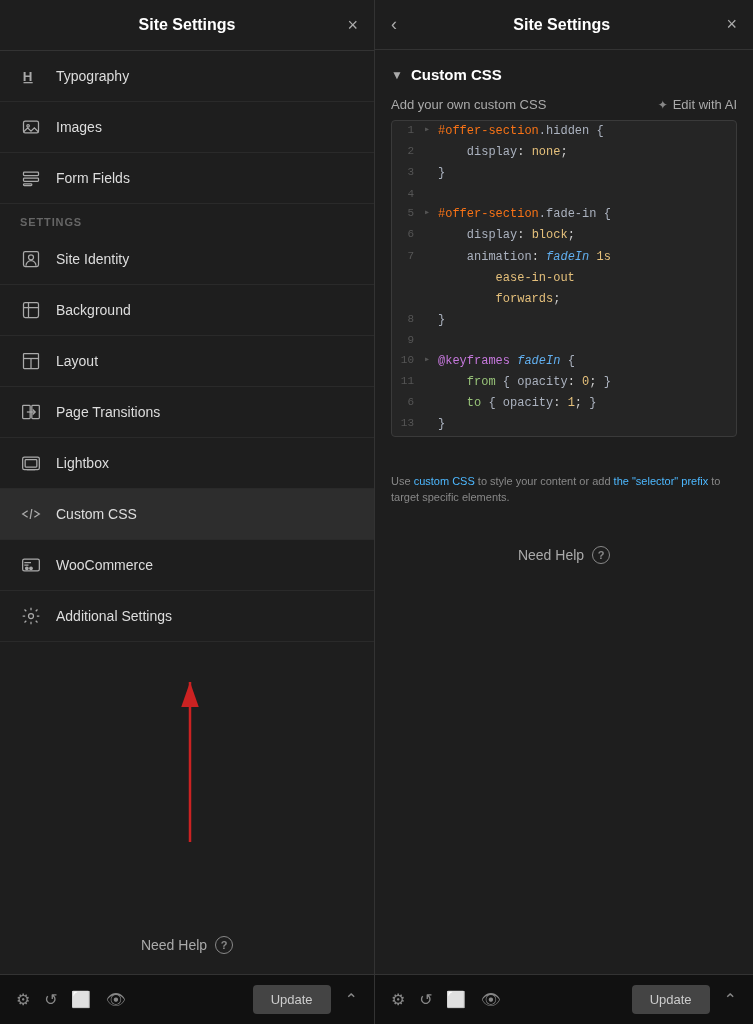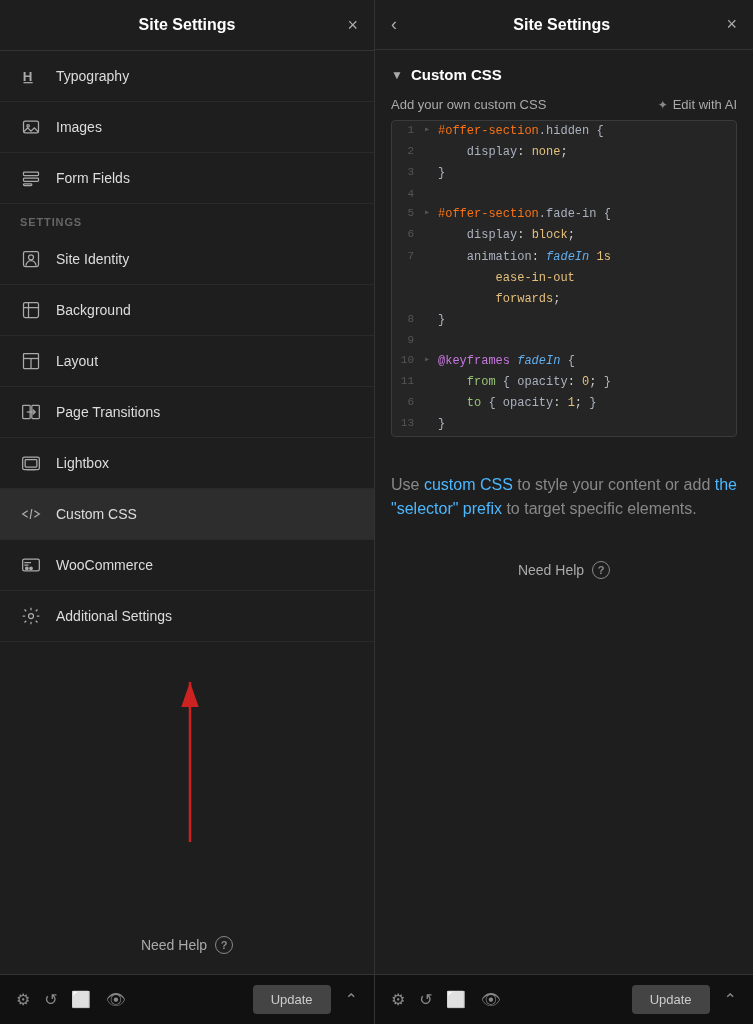--- a/index.html
+++ b/index.html
@@ -267,21 +267,21 @@
     .c-selector { color: #f97316; margin-top: 32px; }
     .c-prop { color: #abb2bf; }
     .c-value { color: #e5c07b; }
     .c-brace { color: #abb2bf; }
     .c-keyword { color: #c678dd; }
     .c-anim { color: #61afef; font-style: italic; }
     .c-green { color: #98c379; }
 
     .hint-text {
       color: #888;
-      font-size: 16px;
+      font-size: 11px;
       line-height: 1.5;
       margin-bottom: 20px;
       margin-top: 36px;
     }
 
     .hint-text a {
       color: #4db8ff;
       text-decoration: none;
     }
 

